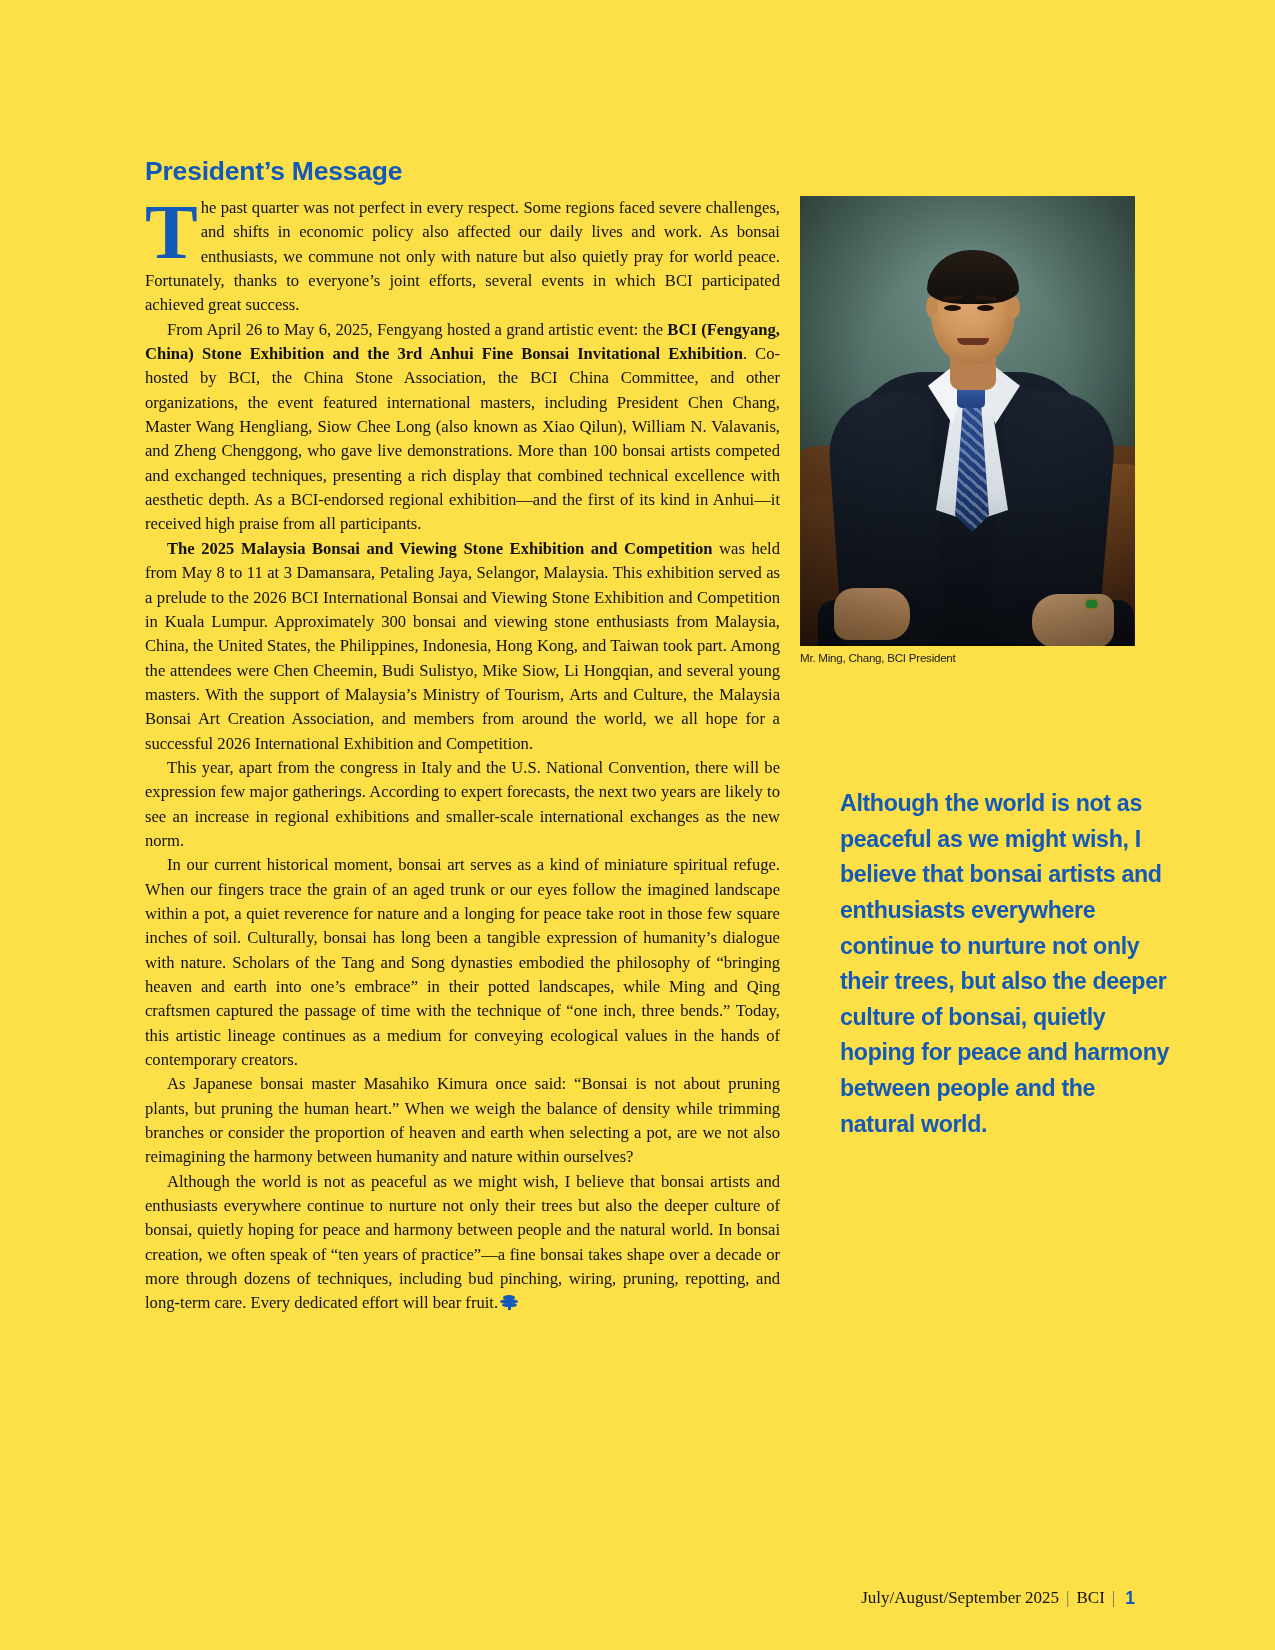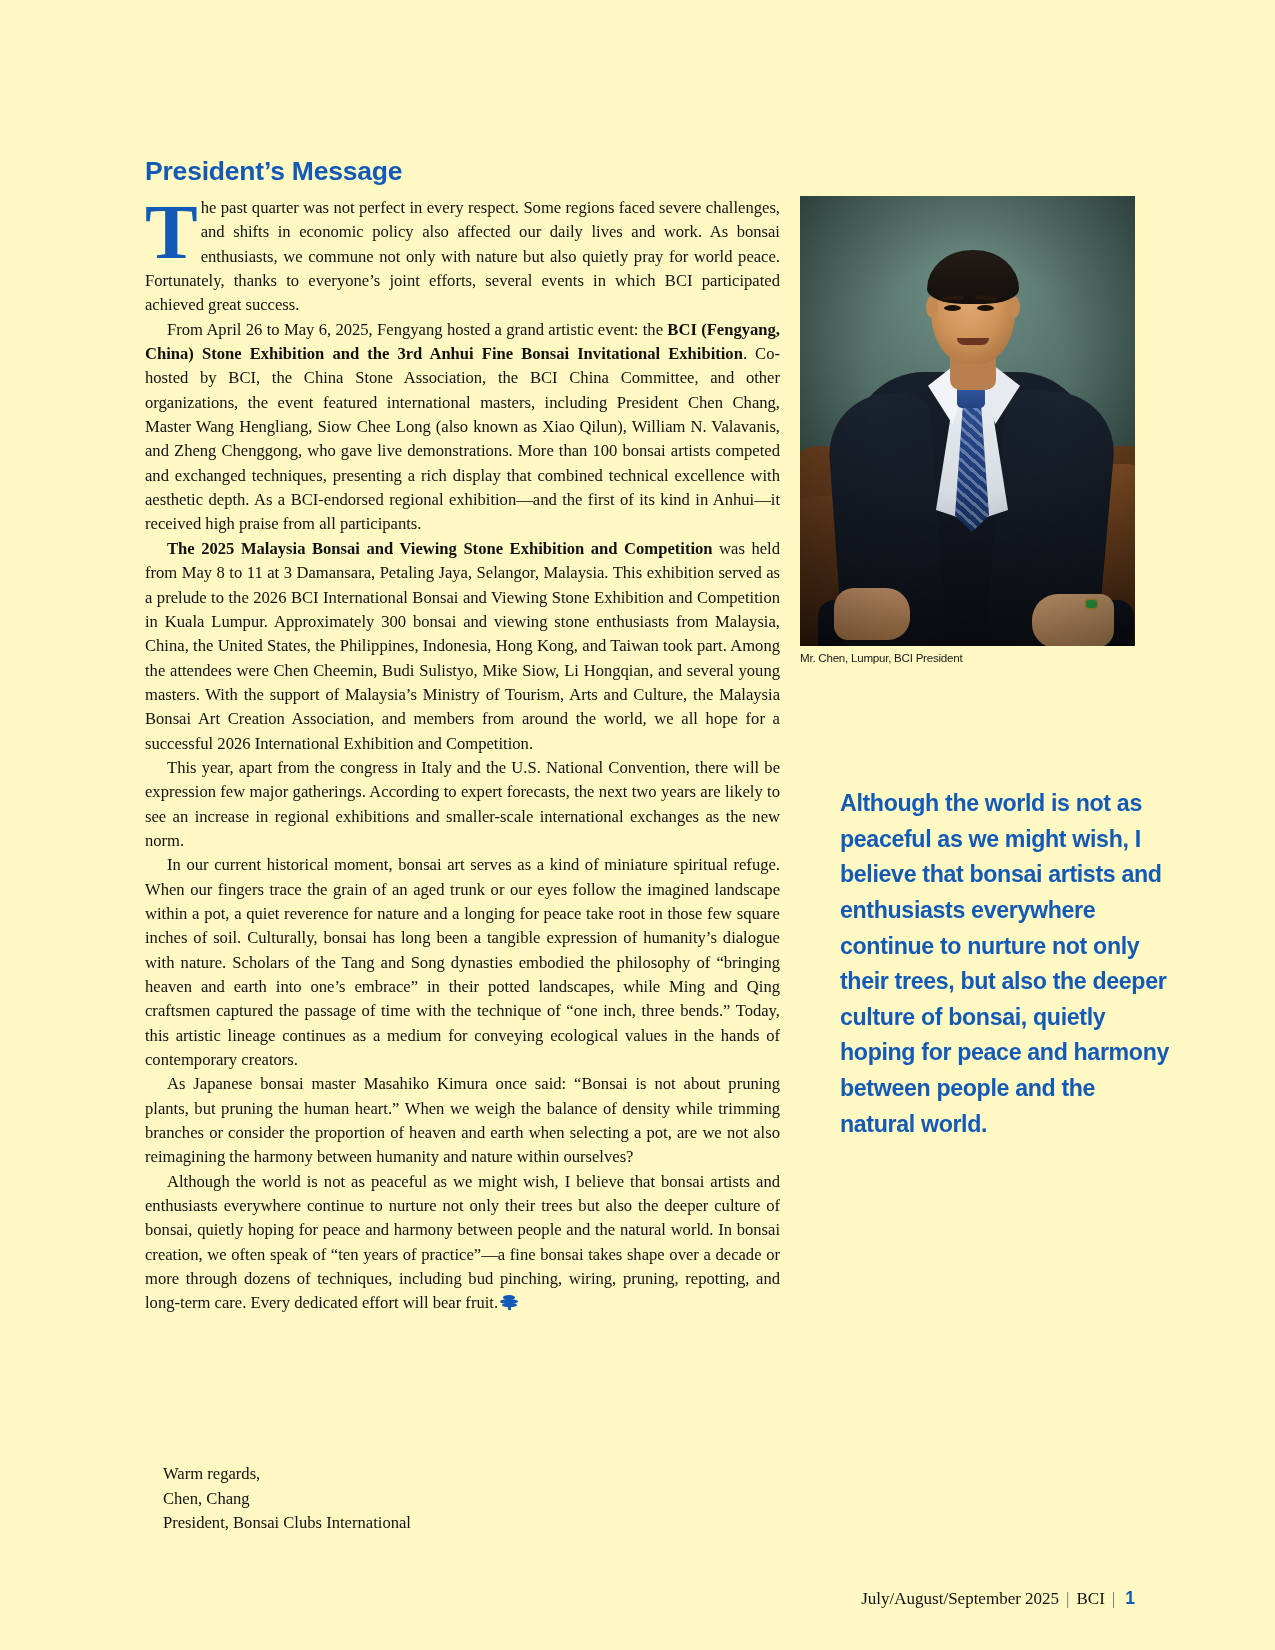--- a/index.html
+++ b/index.html
@@ -12,21 +12,21 @@
     height: 1650px;
     position: relative;
     font-family: "Liberation Serif", serif;
     -webkit-font-smoothing: antialiased;
   }
   .page {
     position: absolute;
     inset: 0;
     width: 1275px;
     height: 1650px;
-    background: #fef9c3;
+    background: #fde047;
     overflow: hidden;
   }
 
   
   .page-title {
     position: absolute;
     left: 145px;
     top: 138px;
     font-family: "Liberation Sans", sans-serif;
     font-weight: bold;
@@ -332,21 +332,21 @@
   
   .footer {
     position: absolute;
     right: 140px;
     top: 1588px;
     font-family: "Liberation Serif", serif;
     font-size: 17px;
     color: #111111;
     white-space: nowrap;
     display: flex;
-    align-items: center;
+    align-items: flex-start;
     gap: 0;
   }
   .footer .sep {
     color: #6f6f6f;
     padding: 0 7px;
     font-size: 17px;
   }
   .footer .pagenum {
     font-family: "Liberation Sans", sans-serif;
     font-weight: bold;
@@ -370,25 +370,20 @@
 
     <p><b>The 2025 Malaysia Bonsai and Viewing Stone Exhibition and Competition</b><span> was held from May 8 to 11 at 3 Damansara, Petaling Jaya, Selangor, Malaysia. This exhibition served as a prelude to the 2026 BCI International Bonsai and Viewing Stone Exhibition and Competition in Kuala Lumpur. Approximately 300 bonsai and viewing stone enthusiasts from Malaysia, China, the United States, the Philippines, Indonesia, Hong Kong, and Taiwan took part. Among the attendees were Chen Cheemin, Budi Sulistyo, Mike Siow, Li Hongqian, and several young masters. With the support of Malaysia’s Ministry of Tourism, Arts and Culture, the Malaysia Bonsai Art Creation Association, and members from around the world, we all hope for a successful 2026 International Exhibition and Competition.</span></p>
 
     <p>This year, apart from the congress in Italy and the U.S. National Convention, there will be expression few major gatherings. According to expert forecasts, the next two years are likely to see an increase in regional exhibitions and smaller-scale international exchanges as the new norm.</p>
     <p>In our current historical moment, bonsai art serves as a kind of miniature spiritual refuge. When our fingers trace the grain of an aged trunk or our eyes follow the imagined landscape within a pot, a quiet reverence for nature and a longing for peace take root in those few square inches of soil. Culturally, bonsai has long been a tangible expression of humanity’s dialogue with nature. Scholars of the Tang and Song dynasties embodied the philosophy of “bringing heaven and earth into one’s embrace” in their potted landscapes, while Ming and Qing craftsmen captured the passage of time with the technique of “one inch, three bends.” Today, this artistic lineage continues as a medium for conveying ecological values in the hands of contemporary creators.</p>
     <p>As Japanese bonsai master Masahiko Kimura once said: “Bonsai is not about pruning plants, but pruning the human heart.” When we weigh the balance of density while trimming branches or consider the proportion of heaven and earth when selecting a pot, are we not also reimagining the harmony between humanity and nature within ourselves?</p>
 
     <p><span>Although the world is not as peaceful as we might wish, I believe that bonsai artists and enthusiasts everywhere continue to nurture not only their trees but also the deeper culture of bonsai, quietly hoping for peace and harmony between people and the natural world. In bonsai creation, we often speak of “ten years of practice”—a fine bonsai takes shape over a decade or more through dozens of techniques, including bud pinching, wiring, pruning, repotting, and long-term care. Every dedicated effort will bear fruit.</span><span class="bonsai-glyph"><i class="l1"></i><i class="l2"></i><i class="l3"></i><i class="trunk"></i></span></p>
   </div>
 
-  <div class="signature">
-    <div>Warm regards,</div>
-    <div>Chen, Chang</div>
-    <div>President, Bonsai Clubs International</div>
-  </div>
 
   <div class="photo-frame">
     <div class="bg"></div>
     <div class="ph-chair"></div>
     <div class="ph-chair-arm-l"></div>
     <div class="ph-chair-arm-r"></div>
     <div class="ph-legs"></div>
     <div class="ph-suit"></div>
     <div class="ph-shoulder-l"></div>
     <div class="ph-shoulder-r"></div>
@@ -406,21 +401,21 @@
     <div class="ph-brow-r"></div>
     <div class="ph-eye-l"></div>
     <div class="ph-eye-r"></div>
     <div class="ph-mouth"></div>
     <div class="ph-hand-left"></div>
     <div class="ph-hand-right"></div>
     <div class="ph-ring"></div>
     <div class="vignette"></div>
   </div>
 
-  <div class="photo-caption">Mr. Chen, Lumpur, BCI President</div>
+  <div class="photo-caption">Mr. Ming, Chang, BCI President</div>
 
   <blockquote class="pull-quote">Although the world is not as peaceful as we might wish, I believe that bonsai artists and enthusiasts everywhere continue to nurture not only their trees, but also the deeper culture of bonsai, quietly hoping for peace and harmony between people and the natural world.</blockquote>
 
   <div class="footer">
     <span>July/August/September 2025</span>
     <span class="sep">|</span>
     <span>BCI</span>
     <span class="sep">|</span>
     <span class="pagenum">1</span>
   </div>

